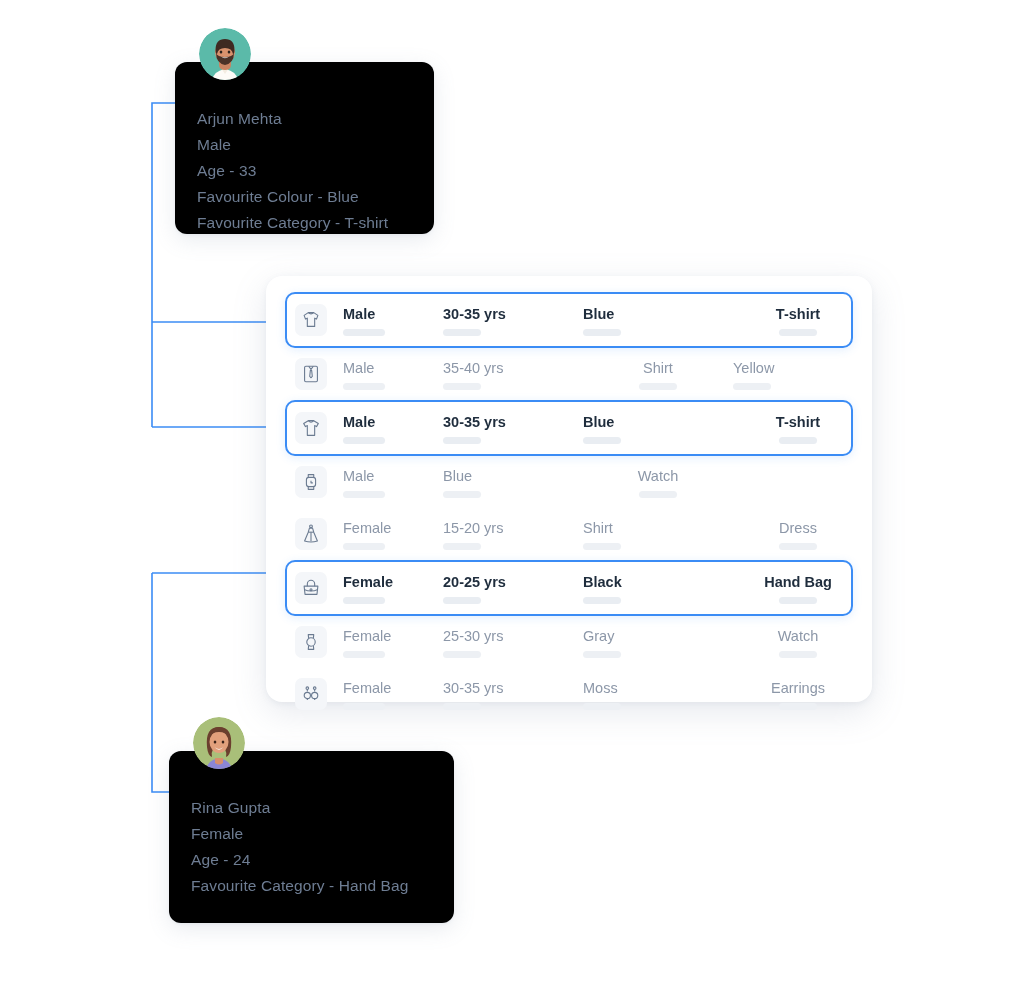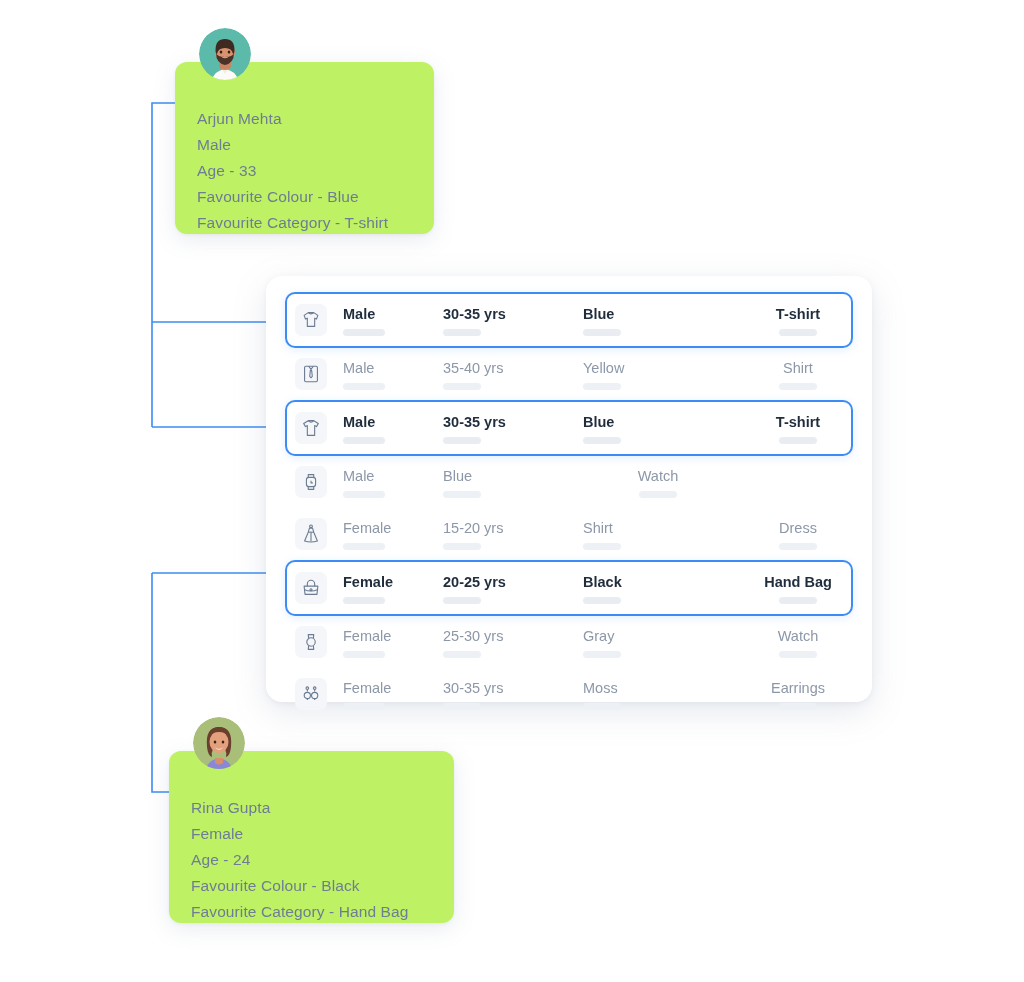--- a/index.html
+++ b/index.html
@@ -10,21 +10,21 @@
     overflow: hidden;
   }
   #stage { position: relative; width: 1024px; height: 982px; }
 
   
   .conn-svg { position: absolute; left: 0; top: 0; width: 1024px; height: 982px; pointer-events: none; }
 
   
   .profile-card {
     position: absolute;
-    background: #bef264;
+    background: #000000;
     border-radius: 12px;
     box-shadow: 0 6px 22px rgba(120,135,160,.16), 0 1px 3px rgba(120,135,160,.10);
   }
   .profile-card .avatar {
     position: absolute;
     width: 52px; height: 52px;
     border-radius: 50%;
     left: 24px;
     overflow: hidden;
   }
@@ -168,21 +168,20 @@
         <path d="M17 20 q1-10 9-10 q8 0 9 10 q-2-5-9-5 q-7 0-9 5 z" fill="#6b3f2e"></path>
         <ellipse cx="22" cy="25" rx="1.3" ry="1.5" fill="#3a2118"></ellipse>
         <ellipse cx="30" cy="25" rx="1.3" ry="1.5" fill="#3a2118"></ellipse>
         <path d="M21.5 30 q4.5 4 9 0 q-4.5 5.5-9 0 z" fill="#fff"></path>
       </svg>
     </div>
     <div class="profile-lines">
       <div class="pline name">Rina Gupta</div>
       <div class="pline">Female</div>
       <div class="pline">Age - 24</div>
-      <div class="pline">Favourite Colour - Black</div>
       <div class="pline">Favourite Category - Hand Bag</div>
     </div>
   </div>
 
   <div id="table-card">
 
   <div class="row highlight">
         <div class="row-icon">
           <svg width="22" height="22" viewBox="0 0 24 24" fill="none" stroke="#6b7b91" stroke-width="1.2" stroke-linejoin="round">
             <path d="M9 4 h6 l4.5 3 -1.5 4 -2 -1 v9 h-8 v-9 l-2 1 -1.5 -4 z"></path>
@@ -215,26 +214,26 @@
           </svg>
         </div>
         <div class="cell c0">
           <div class="cval">Male</div>
           <div class="cbar"></div>
         </div>
         <div class="cell c1">
           <div class="cval">35-40 yrs</div>
           <div class="cbar"></div>
         </div>
+        <div class="cell c3">
+          <div class="cval">Shirt</div>
+          <div class="cbar"></div>
+        </div>
         <div class="cell c2">
           <div class="cval">Yellow</div>
-          <div class="cbar"></div>
-        </div>
-        <div class="cell c3">
-          <div class="cval">Shirt</div>
           <div class="cbar"></div>
         </div>
       </div>
       <div class="row highlight">
         <div class="row-icon">
           <svg width="22" height="22" viewBox="0 0 24 24" fill="none" stroke="#6b7b91" stroke-width="1.2" stroke-linejoin="round">
             <path d="M9 4 L4 7 l2 3.5 2-1.2 V20 h8 V9.3 l2 1.2 2-3.5 -5-3 z"></path>
             <path d="M9 4 q3 3 6 0"></path>
           </svg>
         </div>

